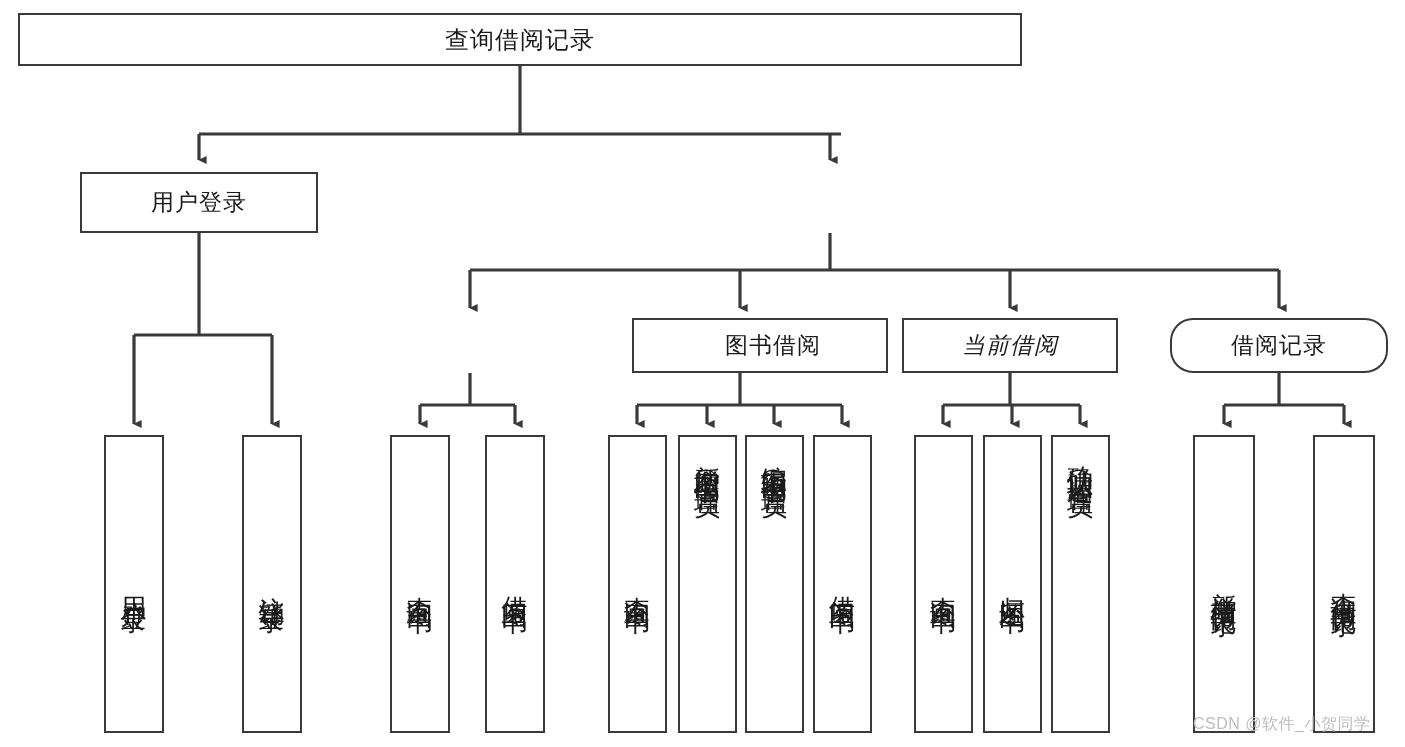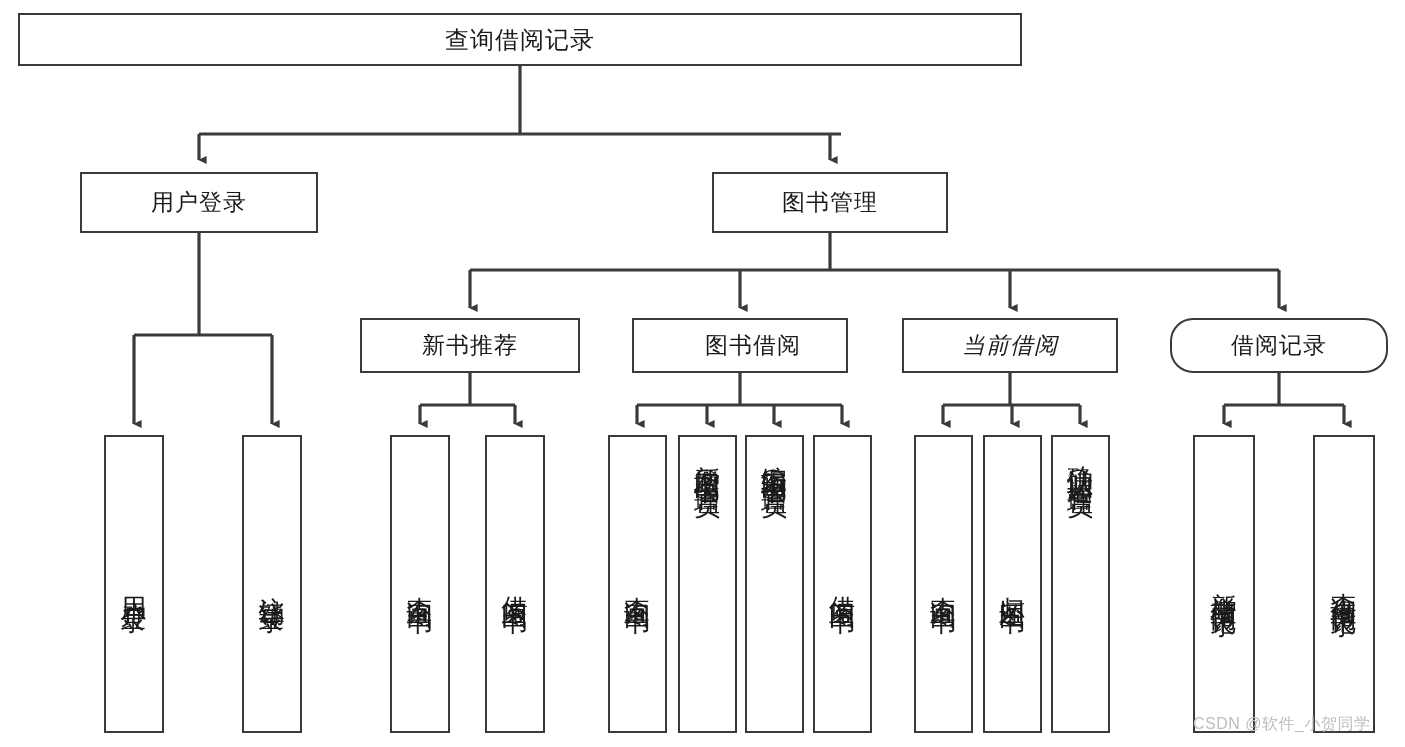--- a/index.html
+++ b/index.html
@@ -132,28 +132,22 @@
     </g>
   </svg>
 
   <div class="node horiz root" style="left: 18px; top: 13px; width: 1004px; height: 53px;">
     <span class="label">查询借阅记录</span>
   </div>
 
   <div class="node horiz" style="left: 80px; top: 172px; width: 238px; height: 61px;">
     <span class="label">用户登录</span>
   </div>
-  <div class="node horiz" style="left: 712px; top: 172px; width: 236px; height: 61px;">
-    <span class="label">图书管理</span>
-  </div>
 
-  <div class="node horiz" style="left: 360px; top: 318px; width: 220px; height: 55px;">
-    <span class="label">新书推荐</span>
-  </div>
-  <div class="node horiz" style="left: 632px; top: 318px; width: 216px; height: 55px; padding-left: 26px;">
+  <div class="node horiz" style="left: 632px; top: 318px; width: 256px; height: 55px; padding-left: 26px;">
     <span class="label">图书借阅</span>
   </div>
   <div class="node horiz" style="left: 902px; top: 318px; width: 216px; height: 55px; font-style: italic;">
     <span class="label">当前借阅</span>
   </div>
   <div class="node horiz" style="left: 1170px; top: 318px; width: 218px; height: 55px; border-radius: 23px;">
     <span class="label">借阅记录</span>
   </div>
 
   <div class="node vert centered" style="left: 104px; top: 435px; width: 60px; height: 298px;">

